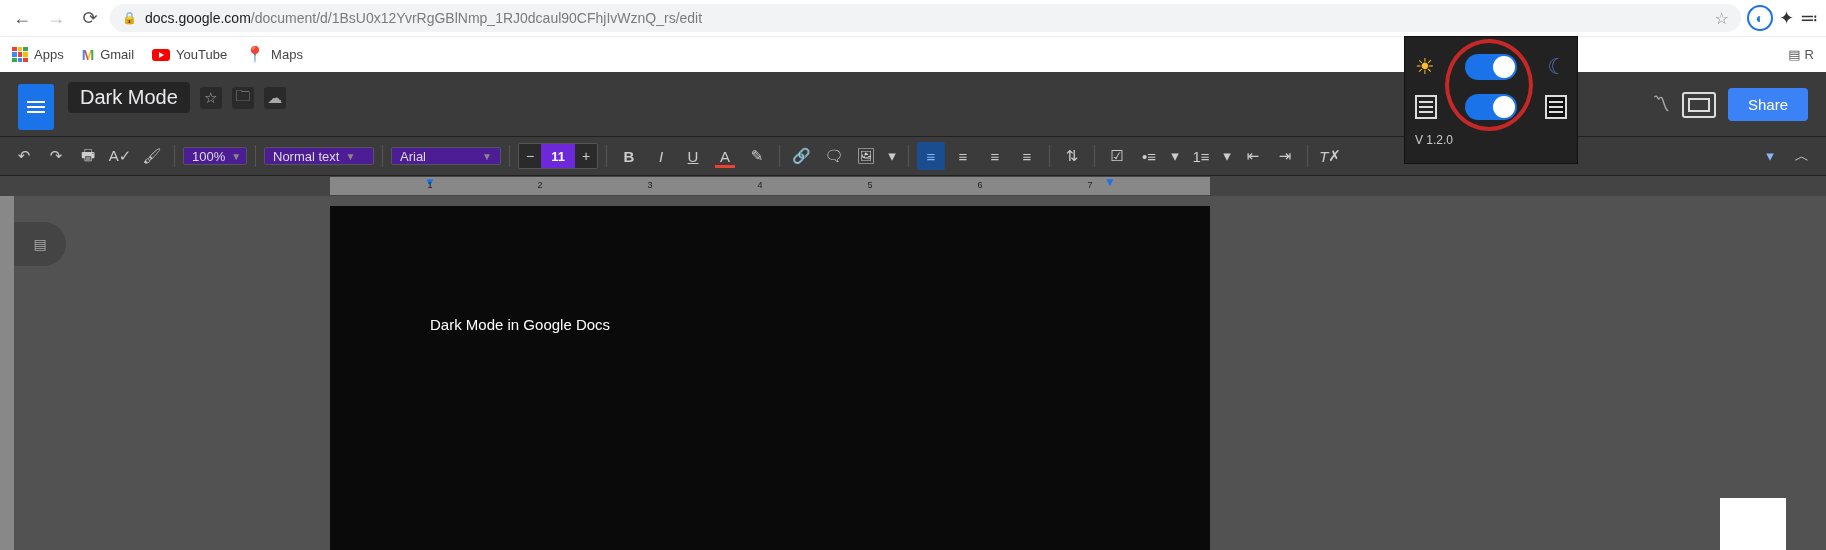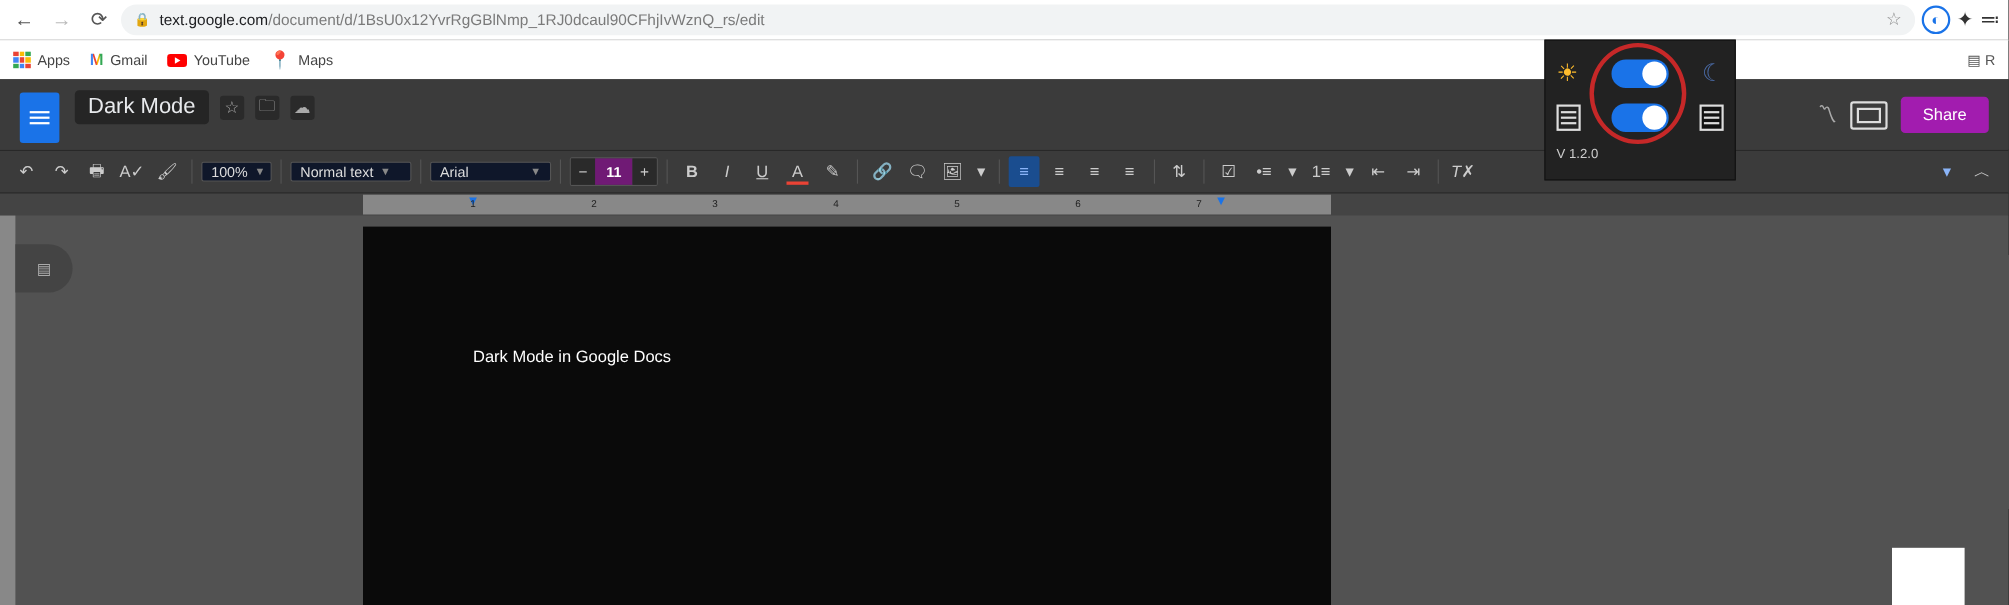--- a/index.html
+++ b/index.html
@@ -99,38 +99,38 @@
   .menu-row{display:flex;align-items:center;gap:18px;font-size:14px;color:#ddd;}
   .menu-row span{cursor:pointer;}
   .last-edit{text-decoration:underline;color:#e8eaed;}
   .header-right{margin-left:auto;display:flex;align-items:center;gap:12px;margin-top:6px;}
   .activity-icon{color:#aaa;font-size:18px;}
   .present-icon {
     width:34px;height:26px;border:2px solid #ddd;border-radius:3px;position:relative;
   }
   .present-icon::after{content:"";position:absolute;inset:4px;border-left:2px solid #ddd;border-right:2px solid #ddd;border-top:2px solid #ddd;border-bottom:2px solid #ddd;}
   .share-btn{
-    background:#a21caf;color:#fff;padding:8px 20px;border-radius:4px;font-size:15px;font-weight:500;cursor:pointer;
+    background:#3b82f6;color:#fff;padding:8px 20px;border-radius:4px;font-size:15px;font-weight:500;cursor:pointer;
   }
 
   
   .toolbar{
     height:40px;background:#3b3b3b;border-top:1px solid #222;border-bottom:1px solid #222;
     display:flex;align-items:center;padding:0 10px;gap:4px;color:#ddd;
   }
   .tb-btn{width:28px;height:28px;display:flex;align-items:center;justify-content:center;cursor:pointer;font-size:15px;color:#ccc;border-radius:2px;}
   .tb-sep{width:1px;height:22px;background:#555;margin:0 4px;}
-  .tb-select{background:#0f172a;border:1px solid #555;height:18px;display:flex;align-items:center;padding:0 8px;gap:6px;font-size:13px;cursor:pointer;border-radius:2px;}
+  .tb-select{background:#4c1d95;border:1px solid #555;height:18px;display:flex;align-items:center;padding:0 8px;gap:6px;font-size:13px;cursor:pointer;border-radius:2px;}
   .tb-select .chev{color:#888;font-size:10px;}
   .zoom-sel{width:64px;}
   .style-sel{width:110px;}
   .font-sel{width:110px;justify-content:space-between;}
   .size-group{display:flex;align-items:center;border:1px solid #555;border-radius:2px;height:26px;}
   .size-group .pm{width:22px;text-align:center;cursor:pointer;background:#2a2a2a;color:#ccc;font-size:14px;height:100%;display:flex;align-items:center;justify-content:center;}
-  .size-group .val{width:34px;text-align:center;font-size:13px;background:#701a75;height:100%;display:flex;align-items:center;justify-content:center;color:#fff;font-weight:bold;}
+  .size-group .val{width:34px;text-align:center;font-size:13px;background:#6d28d9;height:100%;display:flex;align-items:center;justify-content:center;color:#fff;font-weight:bold;}
   .txt-color{position:relative;}
   .txt-color::after{content:"";position:absolute;bottom:2px;left:4px;right:4px;height:3px;background:#ea4335;}
   .align-active{background:#1a4d8f;color:#8ab4f8;}
   .tb-right-up{margin-left:auto;}
 
   
   .ruler-row{height:20px;background:#444;display:flex;align-items:center;}
   .ruler-spacer{width:330px;}
   .ruler{flex:0 0 880px;height:18px;background:#888;position:relative;font-size:9px;color:#333;}
   .ruler .num{position:absolute;top:3px;transform:translateX(-50%);color:#222;}
@@ -171,21 +171,21 @@
 </style>
 </head>
 <body>
 
 <div class="chrome-bar">
   <div class="nav-arrow">←</div>
   <div class="nav-arrow disabled">→</div>
   <div class="nav-icon">⟳</div>
   <div class="url-bar">
     <span class="lock">🔒</span>
-    <span><span class="domain">text.google.com</span><span class="path">/document/d/1BsU0x12YvrRgGBlNmp_1RJ0dcaul90CFhjIvWznQ_rs/edit</span></span>
+    <span><span class="domain">docs.google.com</span><span class="path">/document/d/1BsU0x12YvrRgGBlNmp_1RJ0dcaul90CFhjIvWznQ_rs/edit</span></span>
     <span class="url-star">☆</span>
   </div>
   <div class="chrome-right">
     <div class="ext-icon">◐</div>
     <div class="puzzle">✦</div>
     <div class="menu-lines">≕</div>
   </div>
 </div>
 
 <div class="bookmarks">

